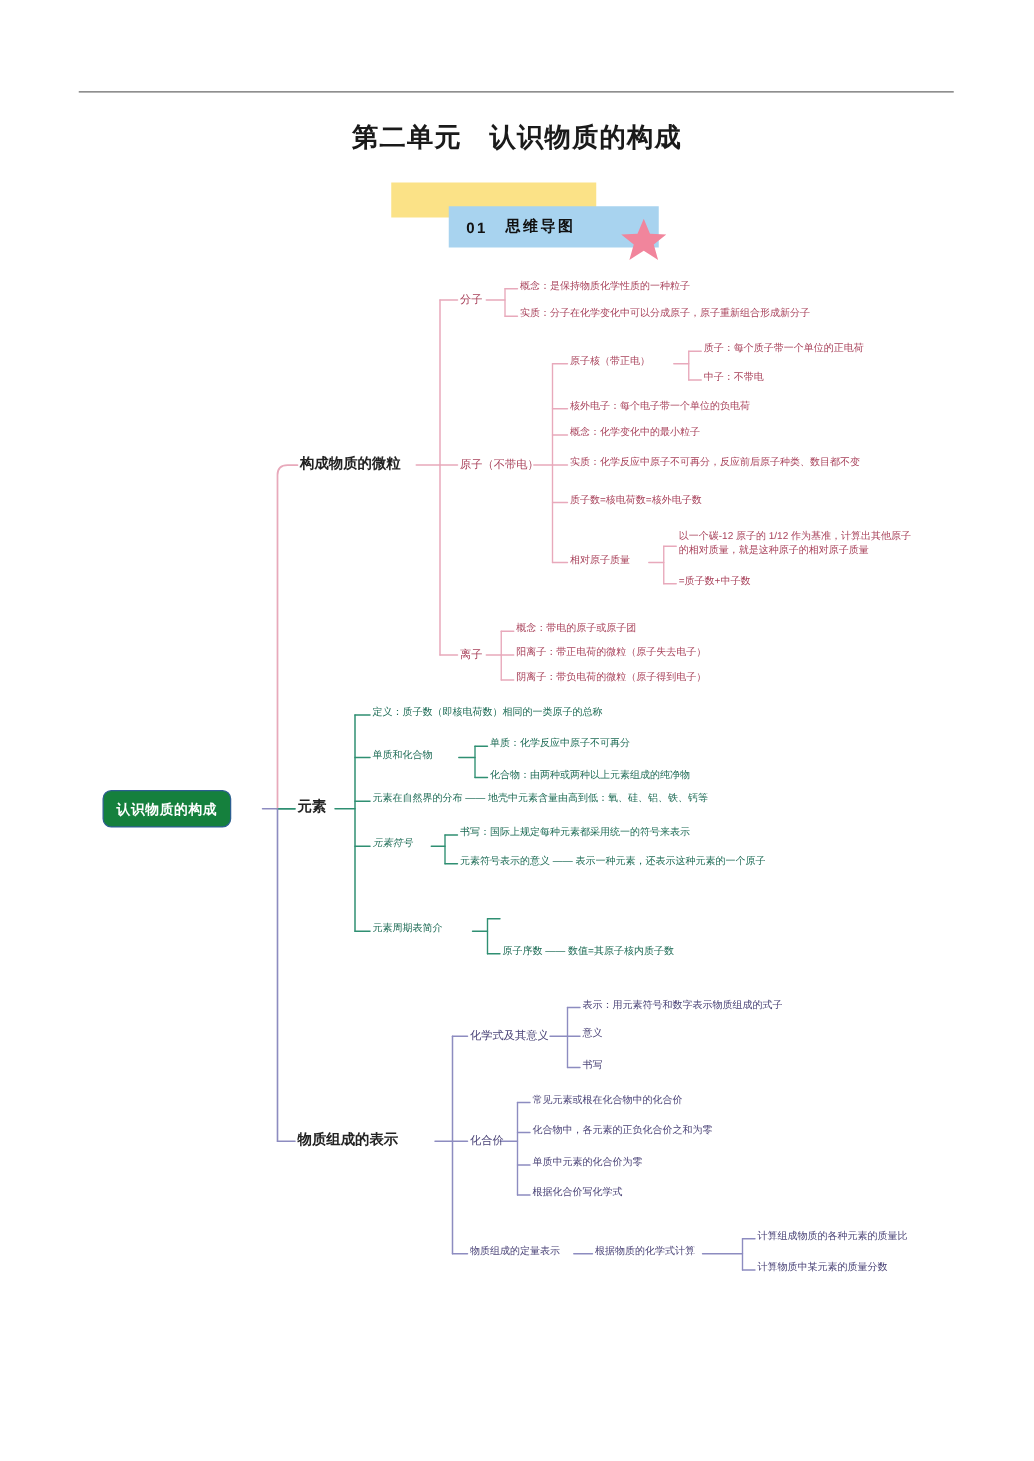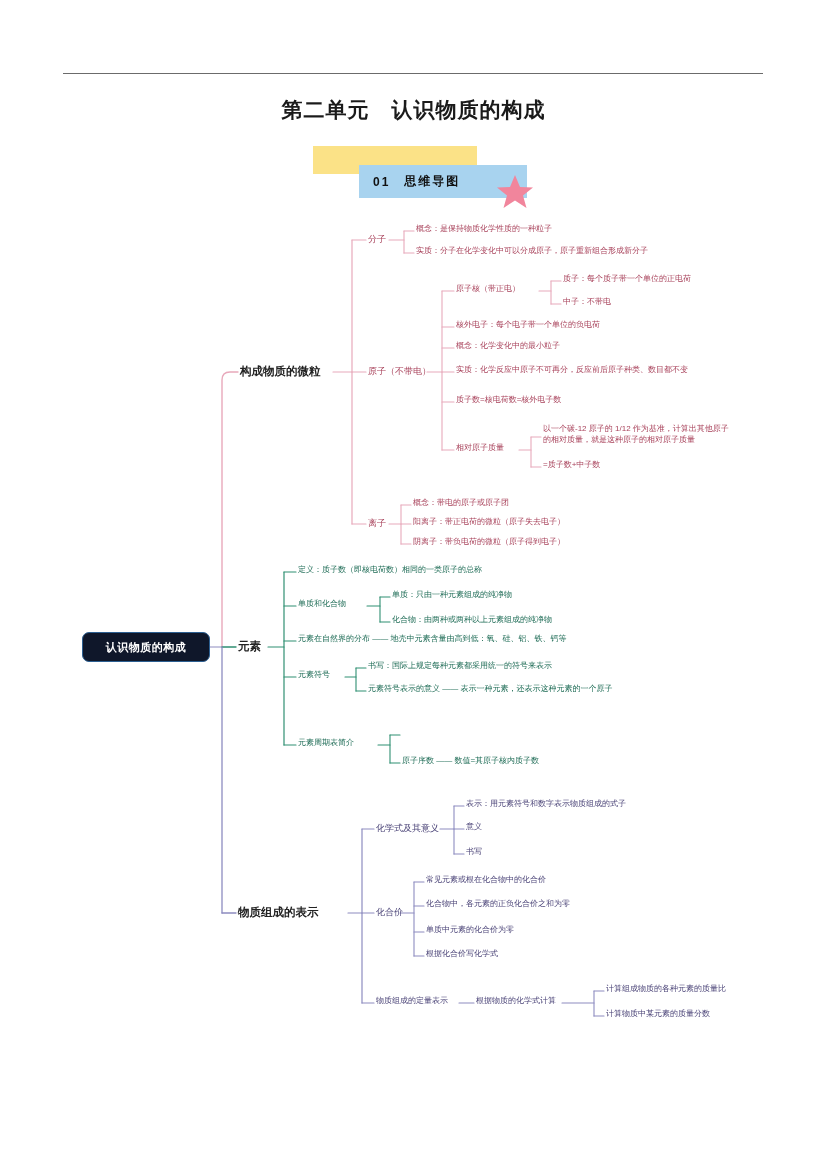--- a/index.html
+++ b/index.html
@@ -51,22 +51,22 @@
     position: absolute;
     font-family: "Liberation Sans","DejaVu Sans",sans-serif;
     line-height: 1.35;
     white-space: pre;
   }
   .node.wrapt { white-space: normal; }
 
   
   .root-node {
     position: absolute;
-    left: 82px; top: 632px; width: 128px; height: 30px;
-    background: #0f172a; border: 1px solid #2c5f91; border-radius: 7px;
+    left: 82px; top: 632px; width: 103px; height: 30px;
+    background: #15803d; border: 1px solid #2c5f91; border-radius: 7px;
     color: #ffffff; font-weight: bold; font-size: 11px;
     display: flex; align-items: center; justify-content: center;
     font-family: "Liberation Sans","DejaVu Sans",sans-serif;
     letter-spacing: 0.5px;
   }
 
   
   .l1 { font-size: 11.5px; font-weight: bold; color: #1d1d1d; }
   
   .l2 { font-size: 9px; color: #2b2b2b; }
@@ -219,26 +219,26 @@
 <div class="node l2 pinkd" style="left:368px; top:517px;">离子</div>
 <div class="node l3 pinkd" style="left:413px; top:498px;">概念：带电的原子或原子团</div>
 <div class="node l3 pinkd" style="left:413px; top:517px;">阳离子：带正电荷的微粒（原子失去电子）</div>
 <div class="node l3 pinkd" style="left:413px; top:537px;">阴离子：带负电荷的微粒（原子得到电子）</div>
 
 <div class="node l1 dark" style="left:238px; top:639px;">元素</div>
 
 <div class="node l3 green" style="left:298px; top:565px;">定义：质子数（即核电荷数）相同的一类原子的总称</div>
 
 <div class="node l3 green" style="left:298px; top:599px;">单质和化合物</div>
-<div class="node l3 green" style="left:392px; top:590px;">单质：只由一种元素组成的纯净物</div>
+<div class="node l3 green" style="left:392px; top:590px;">单质：化学反应中原子不可再分</div>
 <div class="node l3 green" style="left:392px; top:615px;">化合物：由两种或两种以上元素组成的纯净物</div>
 
 <div class="node l3 green" style="left:298px; top:634px;">元素在自然界的分布 —— 地壳中元素含量由高到低：氧、硅、铝、铁、钙等</div>
 
-<div class="node l3 green" style="left:298px; top:670px;">元素符号</div>
+<div class="node l3 green" style="left:298px; top:670px;font-style:italic;">元素符号</div>
 <div class="node l3 green" style="left:368px; top:661px;">书写：国际上规定每种元素都采用统一的符号来表示</div>
 <div class="node l3 green" style="left:368px; top:684px;">元素符号表示的意义 —— 表示一种元素，还表示这种元素的一个原子</div>
 
 <div class="node l3 green" style="left:298px; top:738px;">元素周期表简介</div>
 <div class="node l3 green" style="left:402px; top:756px;">原子序数 —— 数值=其原子核内质子数</div>
 
 <div class="node l1 dark" style="left:238px; top:905px;">物质组成的表示</div>
 
 <div class="node l2 purple" style="left:376px; top:822px;">化学式及其意义</div>
 <div class="node l3 purple" style="left:466px; top:799px;">表示：用元素符号和数字表示物质组成的式子</div>

